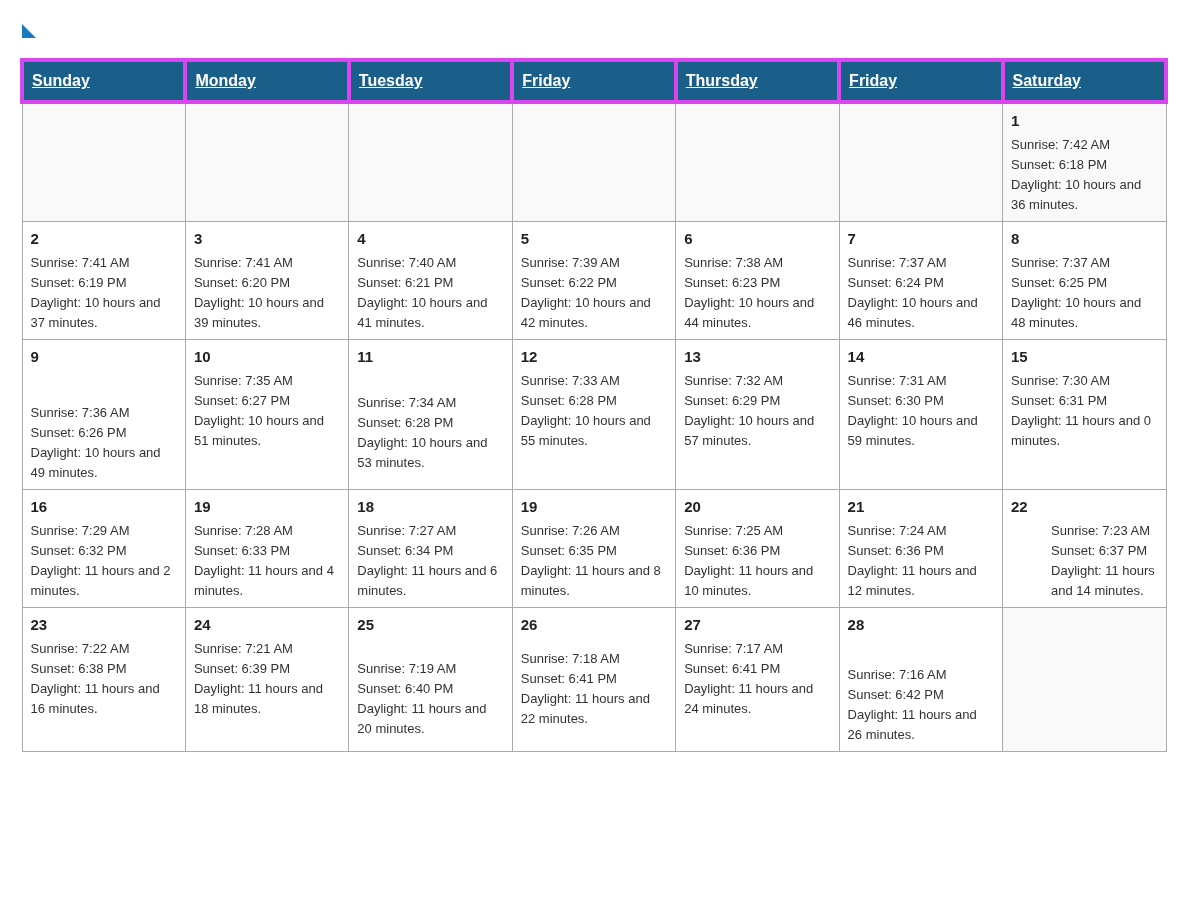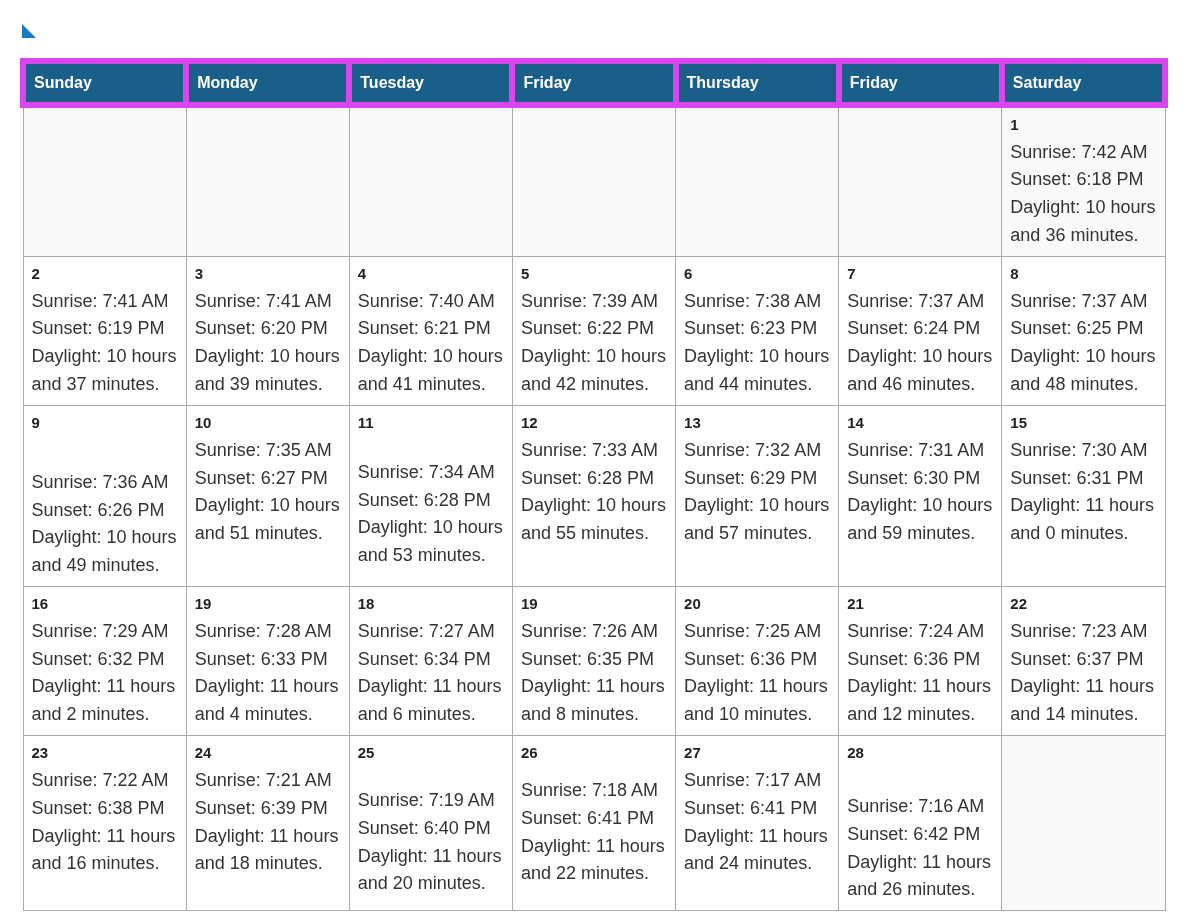--- a/index.html
+++ b/index.html
@@ -63,21 +63,22 @@
       width: 100%;
       border-collapse: collapse;
     }
     .calendar th {
       background: #1a5f8a;
       color: #fff;
       padding: 10px 8px;
       font-size: 16px;
       font-weight: bold;
       text-align: left;
-      border: 6px solid #d946ef;
+      border: 4px solid #d946ef;
+      text-decoration: underline;
     }
     .calendar td {
       vertical-align: top;
       border: 1px solid #aaa;
       padding: 6px 8px;
       width: 14.28%;
       min-height: 100px;
       font-size: 13px;
       color: #333;
       line-height: 1.5;
@@ -86,21 +87,21 @@
       background: #f9f9f9;
     }
     .day-num {
       font-size: 15px;
       font-weight: bold;
       color: #222;
       display: block;
       margin-bottom: 2px;
     }
     .day-info {
-      font-size: 18px;
+      font-size: 13px;
       color: #333;
       line-height: 1.55;
     }
     .empty-cell {
       background: #f9f9f9;
     }
     .week-row td {
       height: 110px;
     }
   </style>
@@ -268,21 +269,21 @@
 Daylight: 11 hours and 10 minutes.</div>
         </td>
         <td>
           <span class="day-num">21</span>
           <div class="day-info" style="white-space: pre-line;">Sunrise: 7:24 AM
 Sunset: 6:36 PM
 Daylight: 11 hours and 12 minutes.</div>
         </td>
         <td>
           <span class="day-num">22</span>
-          <div class="day-info" style="white-space: pre-line;">Sunrise: 7:23 AM
+          <div class="day-info" style="white-space: pre-line; margin-left: 40px;">Sunrise: 7:23 AM
 Sunset: 6:37 PM
 Daylight: 11 hours and 14 minutes.</div>
         </td>
       </tr>
       <tr class="week-row">
         <td>
           <span class="day-num">23</span>
           <div class="day-info" style="white-space: pre-line;">Sunrise: 7:22 AM
 Sunset: 6:38 PM
 Daylight: 11 hours and 16 minutes.</div>

